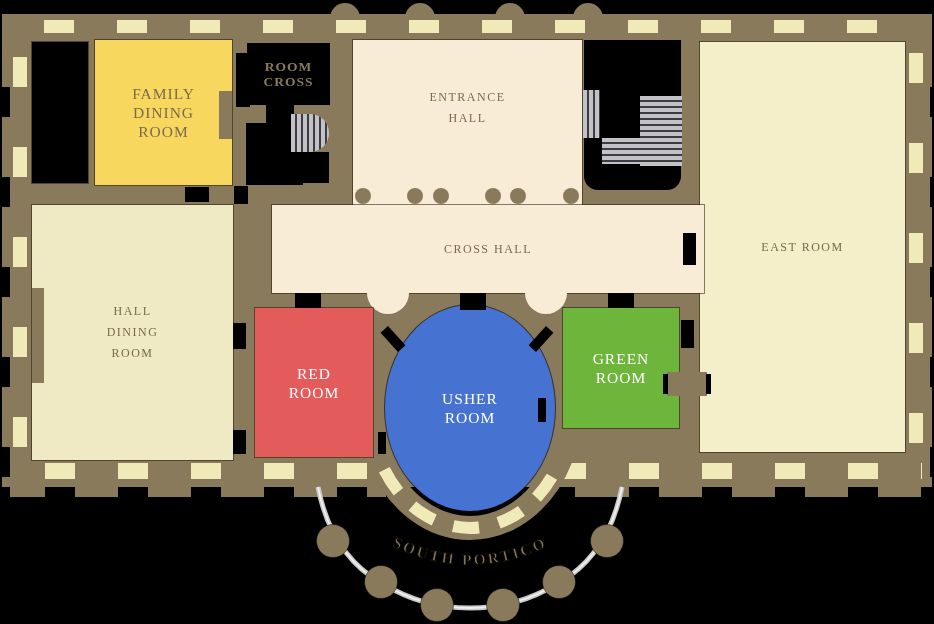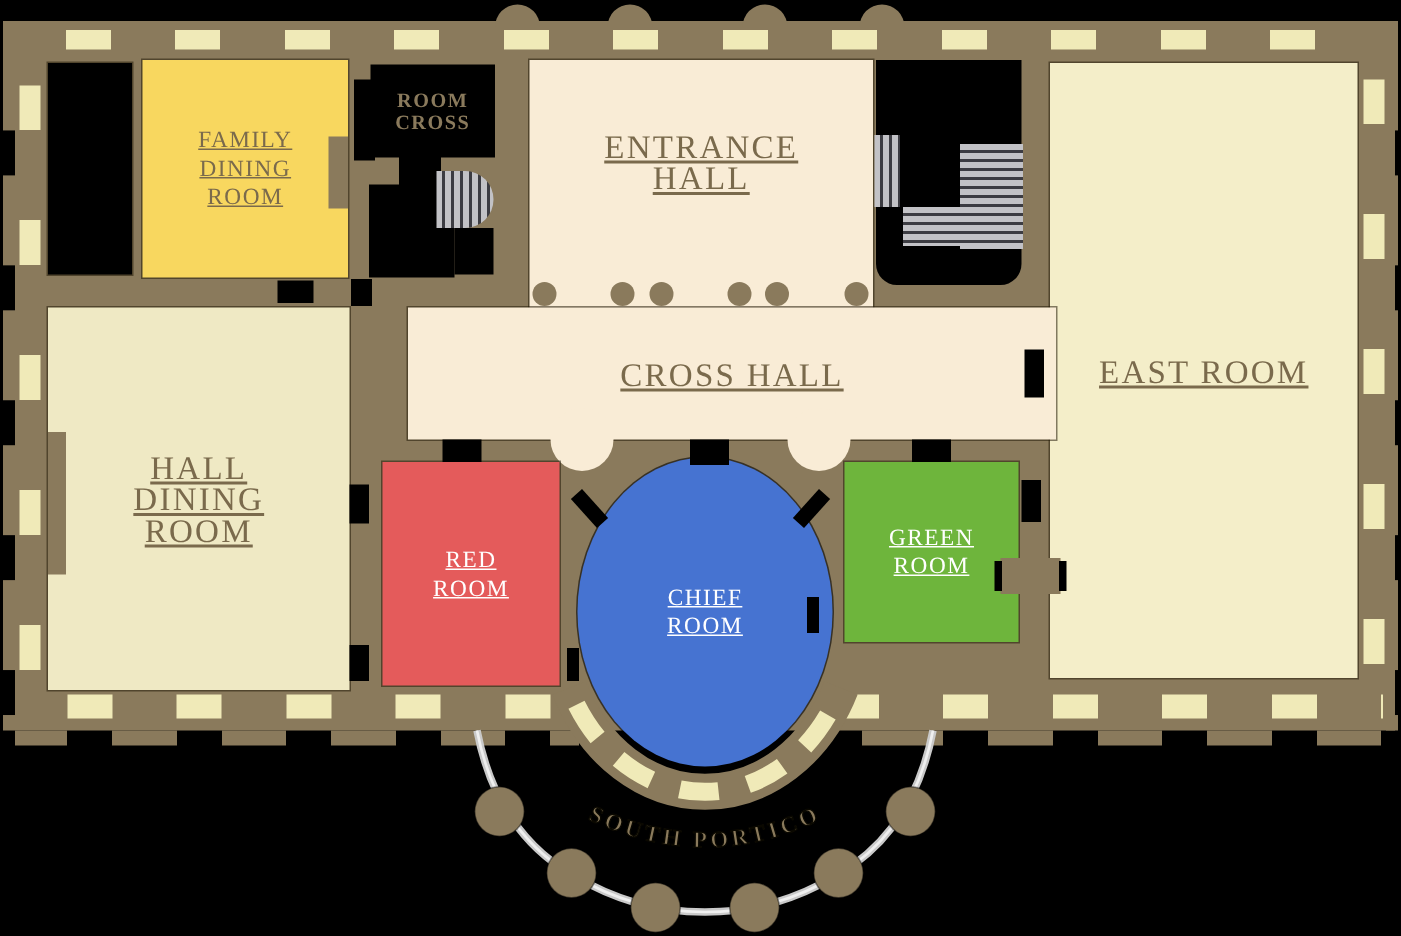--- a/index.html
+++ b/index.html
@@ -14,22 +14,22 @@
         var(--window,#f0eab8) 0 30px, transparent 30px 73px);}
   .winstrip-v{position:absolute;background-image:repeating-linear-gradient(180deg,
         var(--window,#f0eab8) 0 30px, transparent 30px 90px);}
   .cren-h{position:absolute;background-image:repeating-linear-gradient(90deg,
         var(--wall,#8a7a5c) 0 43px, transparent 43px 73px);}
   .cren-v{position:absolute;background-image:repeating-linear-gradient(180deg,
         var(--wall,#8a7a5c) 0 60px, transparent 60px 90px);}
   
   .room{position:absolute;display:flex;align-items:center;justify-content:center;
         text-align:center;box-shadow:0 0 0 1px rgba(35,25,8,.55);}
-  .room .lbl{color:var(--label,#7a6a4c);font-size:15.5px;line-height:19px;letter-spacing:1px;text-decoration:underline;}
-  .room .lbl.big{font-size:22px;line-height:21px;letter-spacing:1.5px;}
+  .room .lbl{color:var(--label,#7a6a4c);font-size:15.5px;line-height:19px;letter-spacing:1px;}
+  .room .lbl.big{font-size:12px;line-height:21px;letter-spacing:1.5px;}
   .room .lbl.light{color:var(--label-light,#fff);}
   .svc{position:absolute;background:var(--service,#000);}
   .door{position:absolute;background:var(--service,#000);}
   .dot{position:absolute;width:16px;height:16px;border-radius:50%;background:var(--wall,#8a7a5c);}
   .stair-h{position:absolute;background-image:repeating-linear-gradient(180deg,
         var(--stair-light,#c2c2c6) 0 4px, var(--stair-dark,#3c3c42) 4px 6px);}
   .stair-v{position:absolute;background-image:repeating-linear-gradient(90deg,
         var(--stair-light,#c2c2c6) 0 4px, var(--stair-dark,#3c3c42) 4px 6px);}
   .scallop{position:absolute;width:42px;height:42px;border-radius:50%;background:var(--hall,#f9ecd6);}
   .usher-lbl{color:var(--portico-text,#8a7a5c);font-weight:bold;font-size:13.5px;line-height:15px;
@@ -154,21 +154,21 @@
 
   <div class="room" style="left:563px;top:308px;width:116px;height:120px;background:var(--green,#6eb53c);">
     <div class="lbl light">
       <div>GREEN</div>
       <div>ROOM</div>
     </div>
   </div>
 
   <div class="room" style="left:385px;top:305px;width:170px;height:206px;border-radius:50%;background:var(--blue,#4673d1);box-shadow:0 0 0 1px rgba(0,0,0,.6);">
     <div class="lbl light">
-      <div>CHIEF</div>
+      <div>USHER</div>
       <div>ROOM</div>
     </div>
   </div>
 
   <div class="door" style="left:460px;top:293px;width:26px;height:17px;"></div>
   <div class="door" style="left:295px;top:293px;width:26px;height:15px;"></div>
   <div class="door" style="left:608px;top:293px;width:26px;height:15px;"></div>
   <div class="door" style="left:683px;top:233px;width:13px;height:32px;"></div>
   <div class="door" style="left:681px;top:320px;width:13px;height:28px;"></div>
   <div class="door" style="left:233px;top:323px;width:13px;height:26px;"></div>

